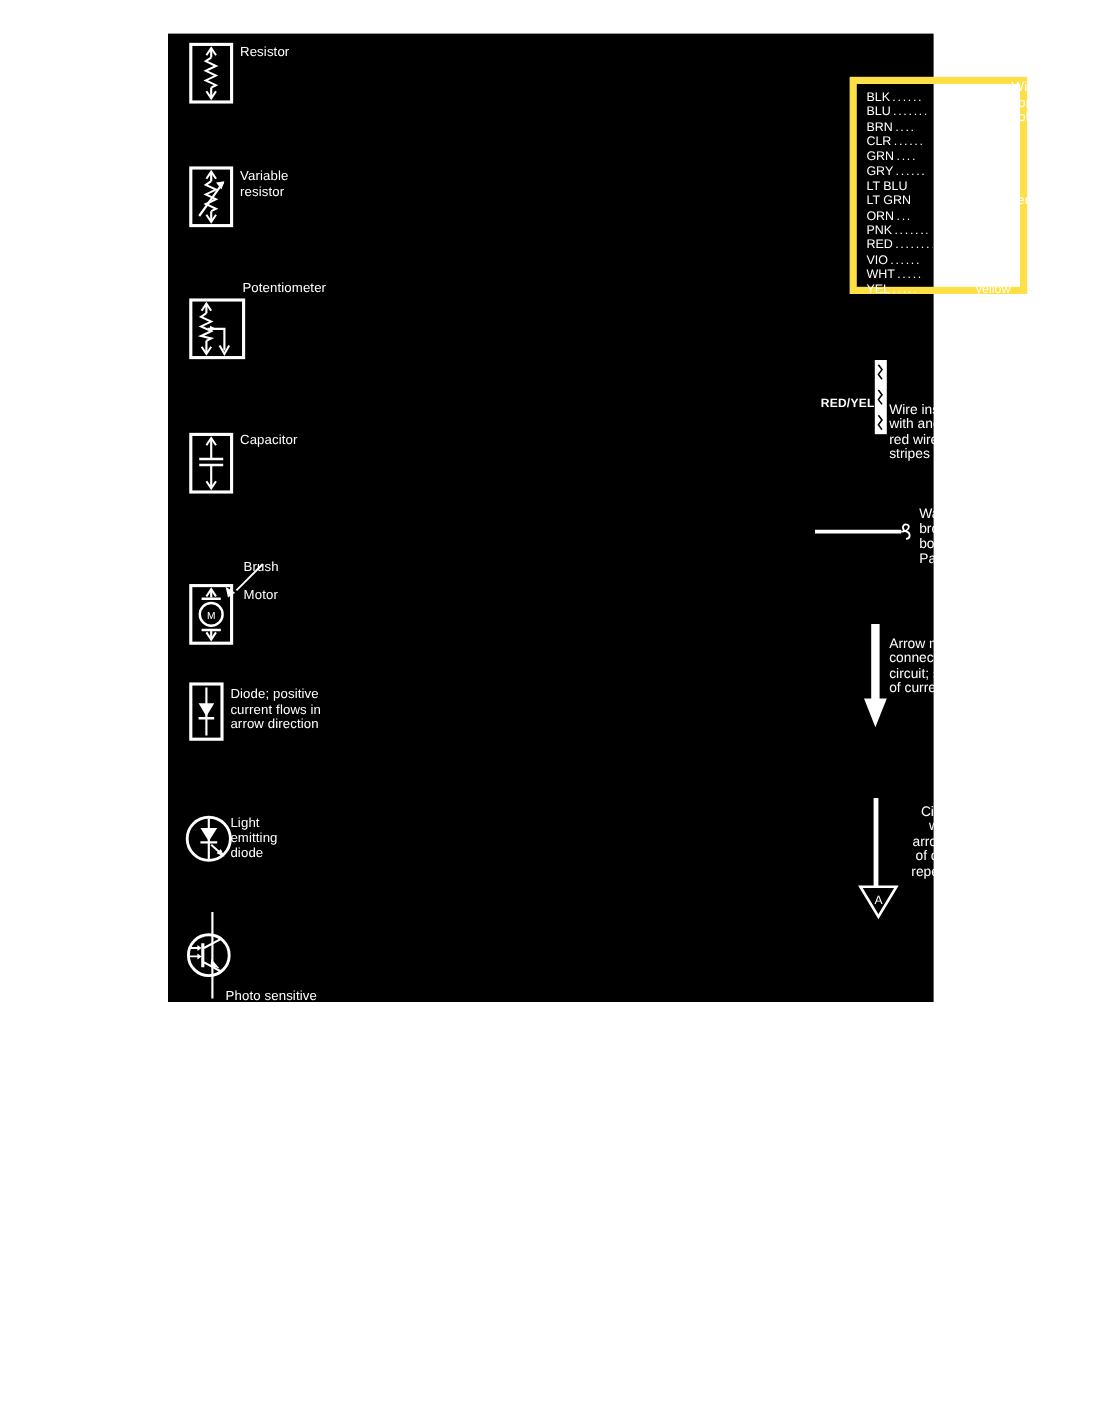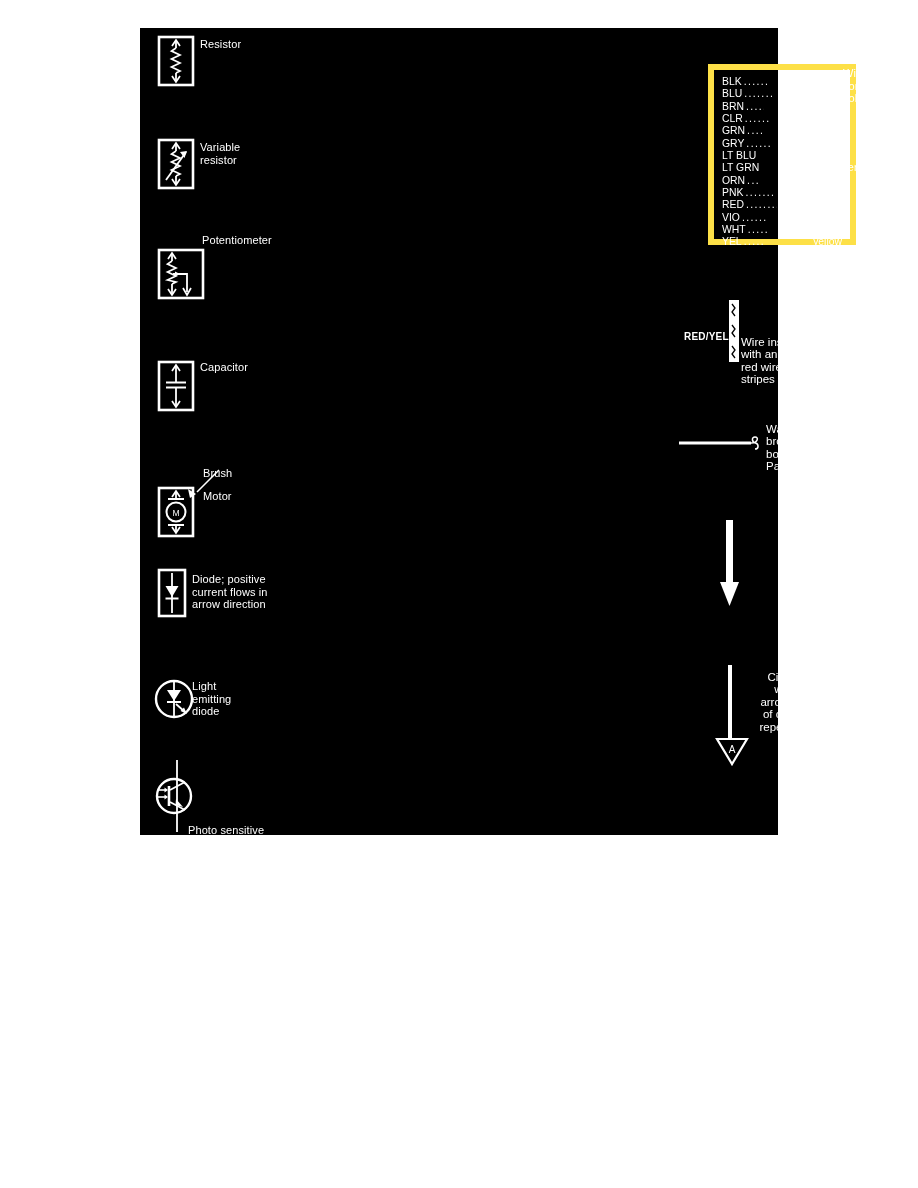--- a/index.html
+++ b/index.html
@@ -362,20 +362,24 @@
 broken by the binding of the
 book but continues on
 Part 3 of 3.</div>
 
     <div id="note-arrow-gfx">
       <svg width="26" height="88" viewBox="0 0 26 88">
         <rect x="8" y="0" width="7" height="66" fill="#ffffff"></rect>
         <path d="M2 62 L11.5 86 L21 62 Z" fill="#ffffff"></path>
       </svg>
     </div>
+    <div id="note-arrow-text" class="label-sm">Arrow means wire
+connects to another
+circuit; shows direction
+of current flow</div>
 
     <div id="note-cont-gfx">
       <svg width="34" height="102" viewBox="0 0 34 102">
         <rect x="13" y="0" width="4" height="74" fill="#ffffff"></rect>
         <path d="M2 74 L32 74 L17 99 Z" fill="none" stroke="#ffffff" stroke-width="2.2"></path>
         <text x="17" y="88" fill="#ffffff" font-size="10" font-family="Liberation Sans, sans-serif" text-anchor="middle">A</text>
       </svg>
     </div>
     <div id="note-cont-text" class="label-sm">Circuit is continued
 where indicated;

